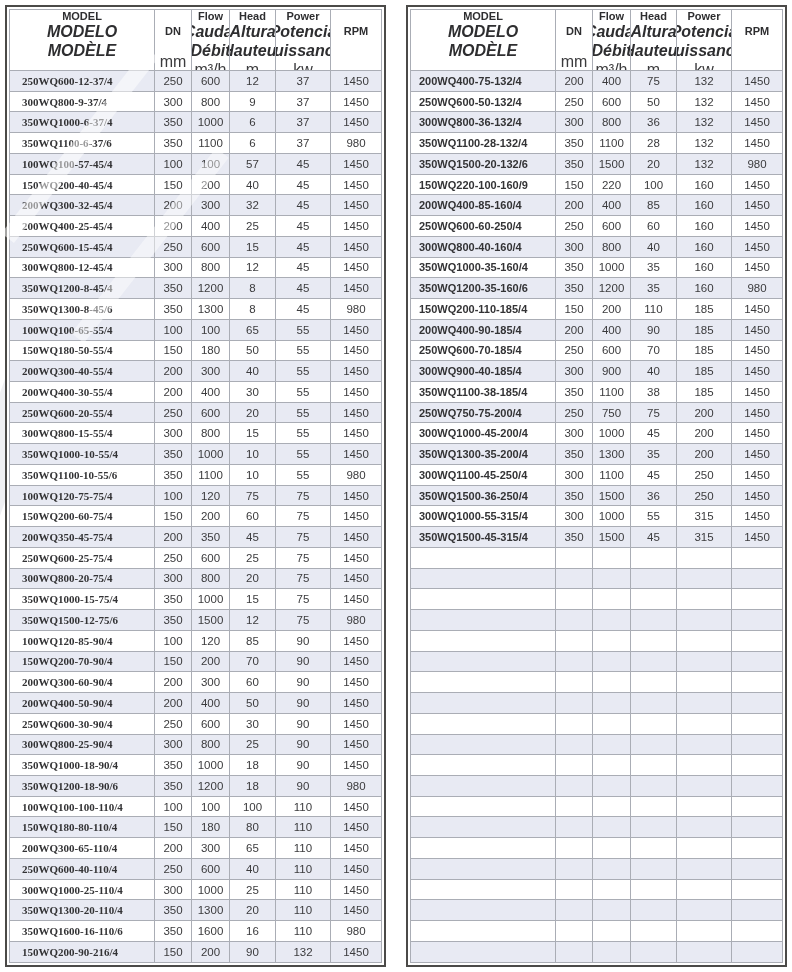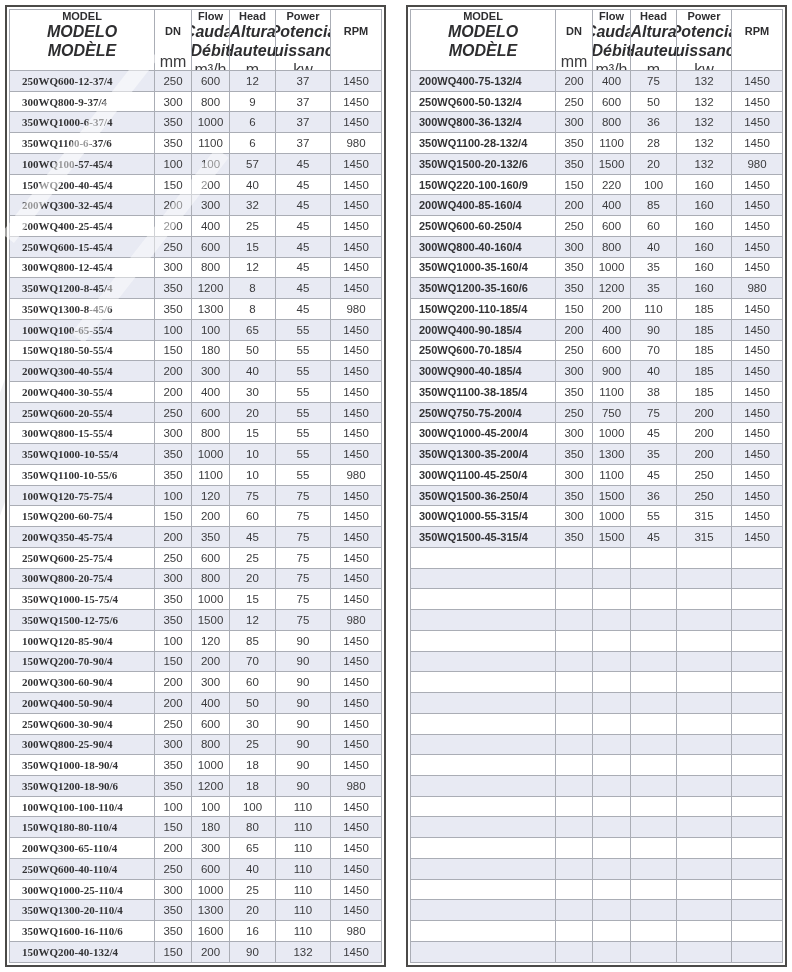--- a/index.html
+++ b/index.html
@@ -458,21 +458,21 @@
           </tr>
           <tr>
             <td class="model">350WQ1600-16-110/6</td>
             <td>350</td>
             <td>1600</td>
             <td>16</td>
             <td>110</td>
             <td>980</td>
           </tr>
           <tr class="alt">
-            <td class="model">150WQ200-40-132/4</td>
+            <td class="model">150WQ200-90-216/4</td>
             <td>150</td>
             <td>200</td>
             <td>90</td>
             <td>132</td>
             <td>1450</td>
           </tr>
         </tbody>
       </table>
     </div>
   <div class="pump-table pad-r" id="table-1">

